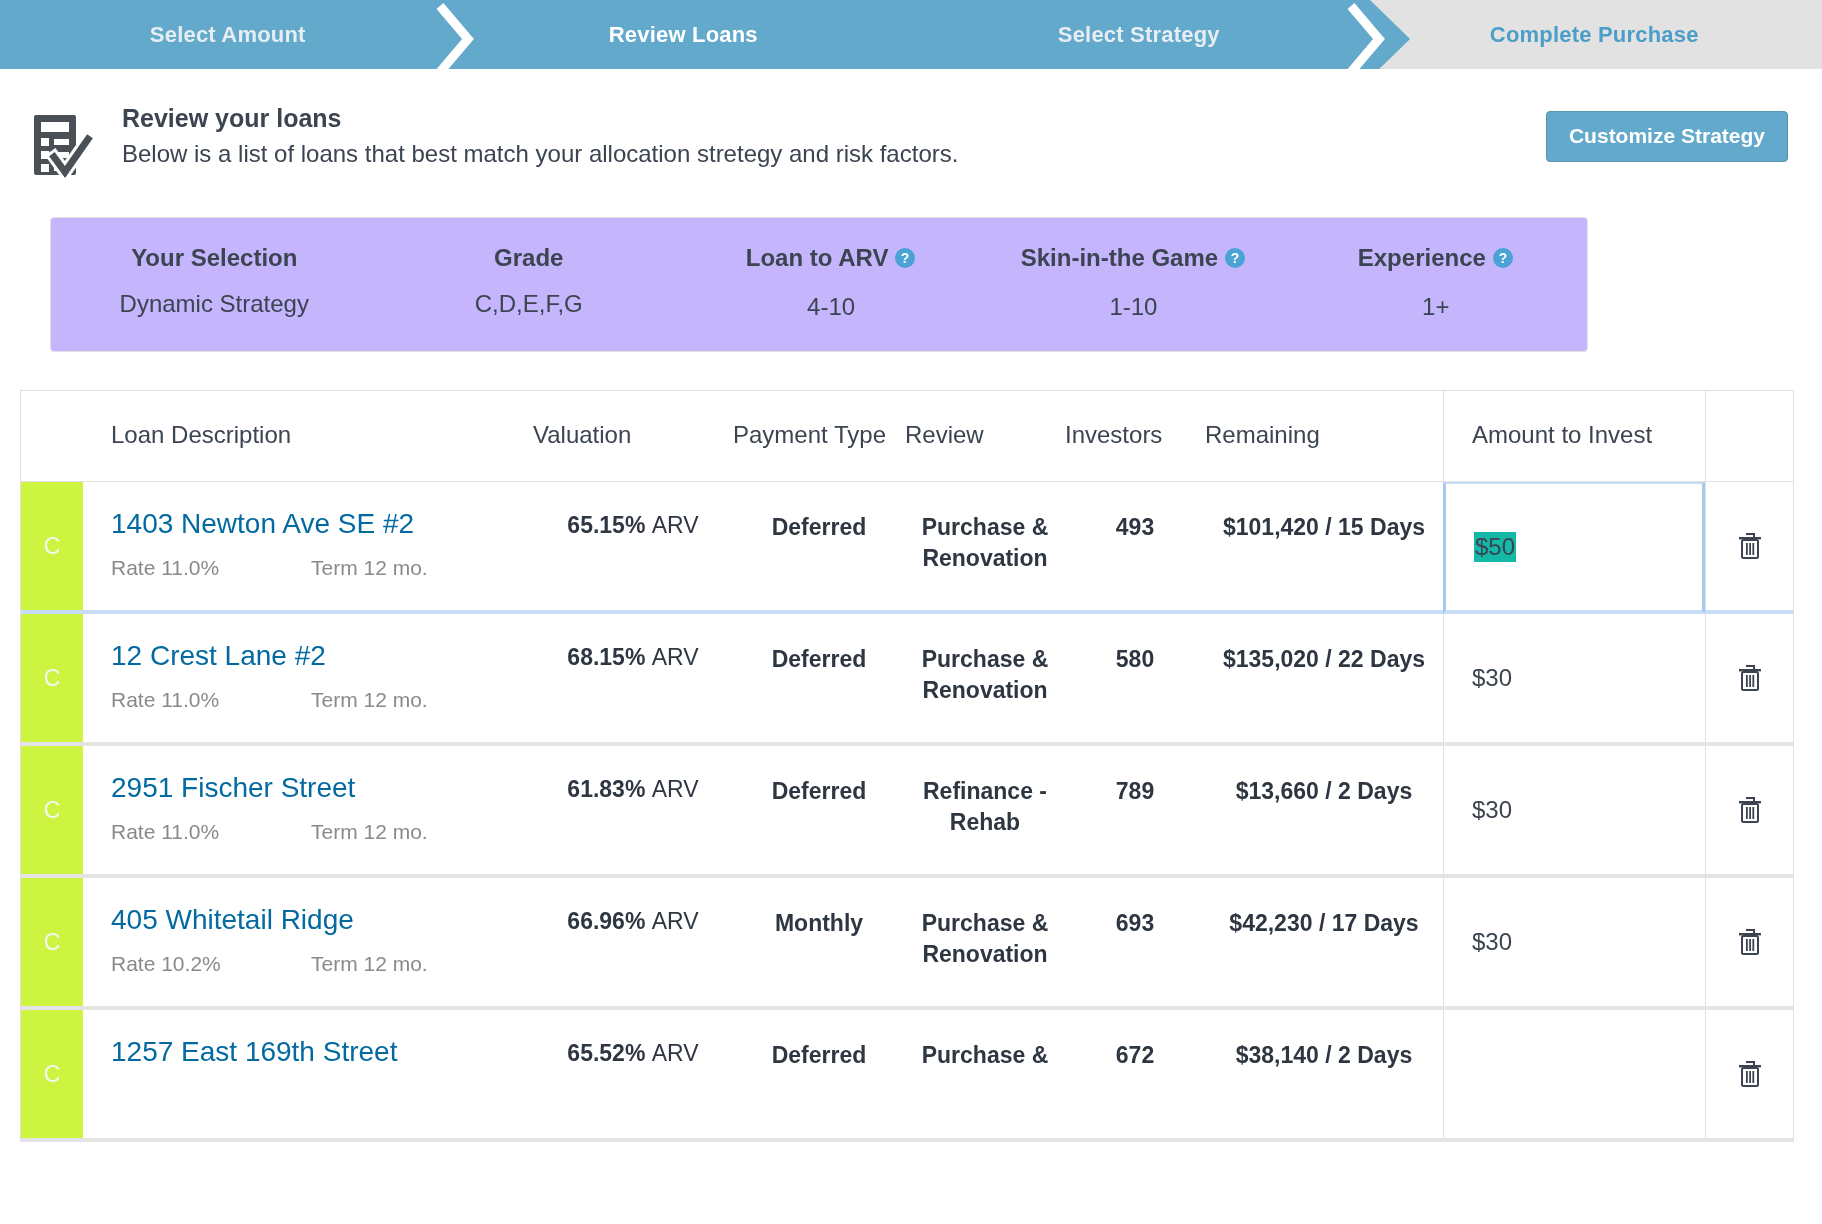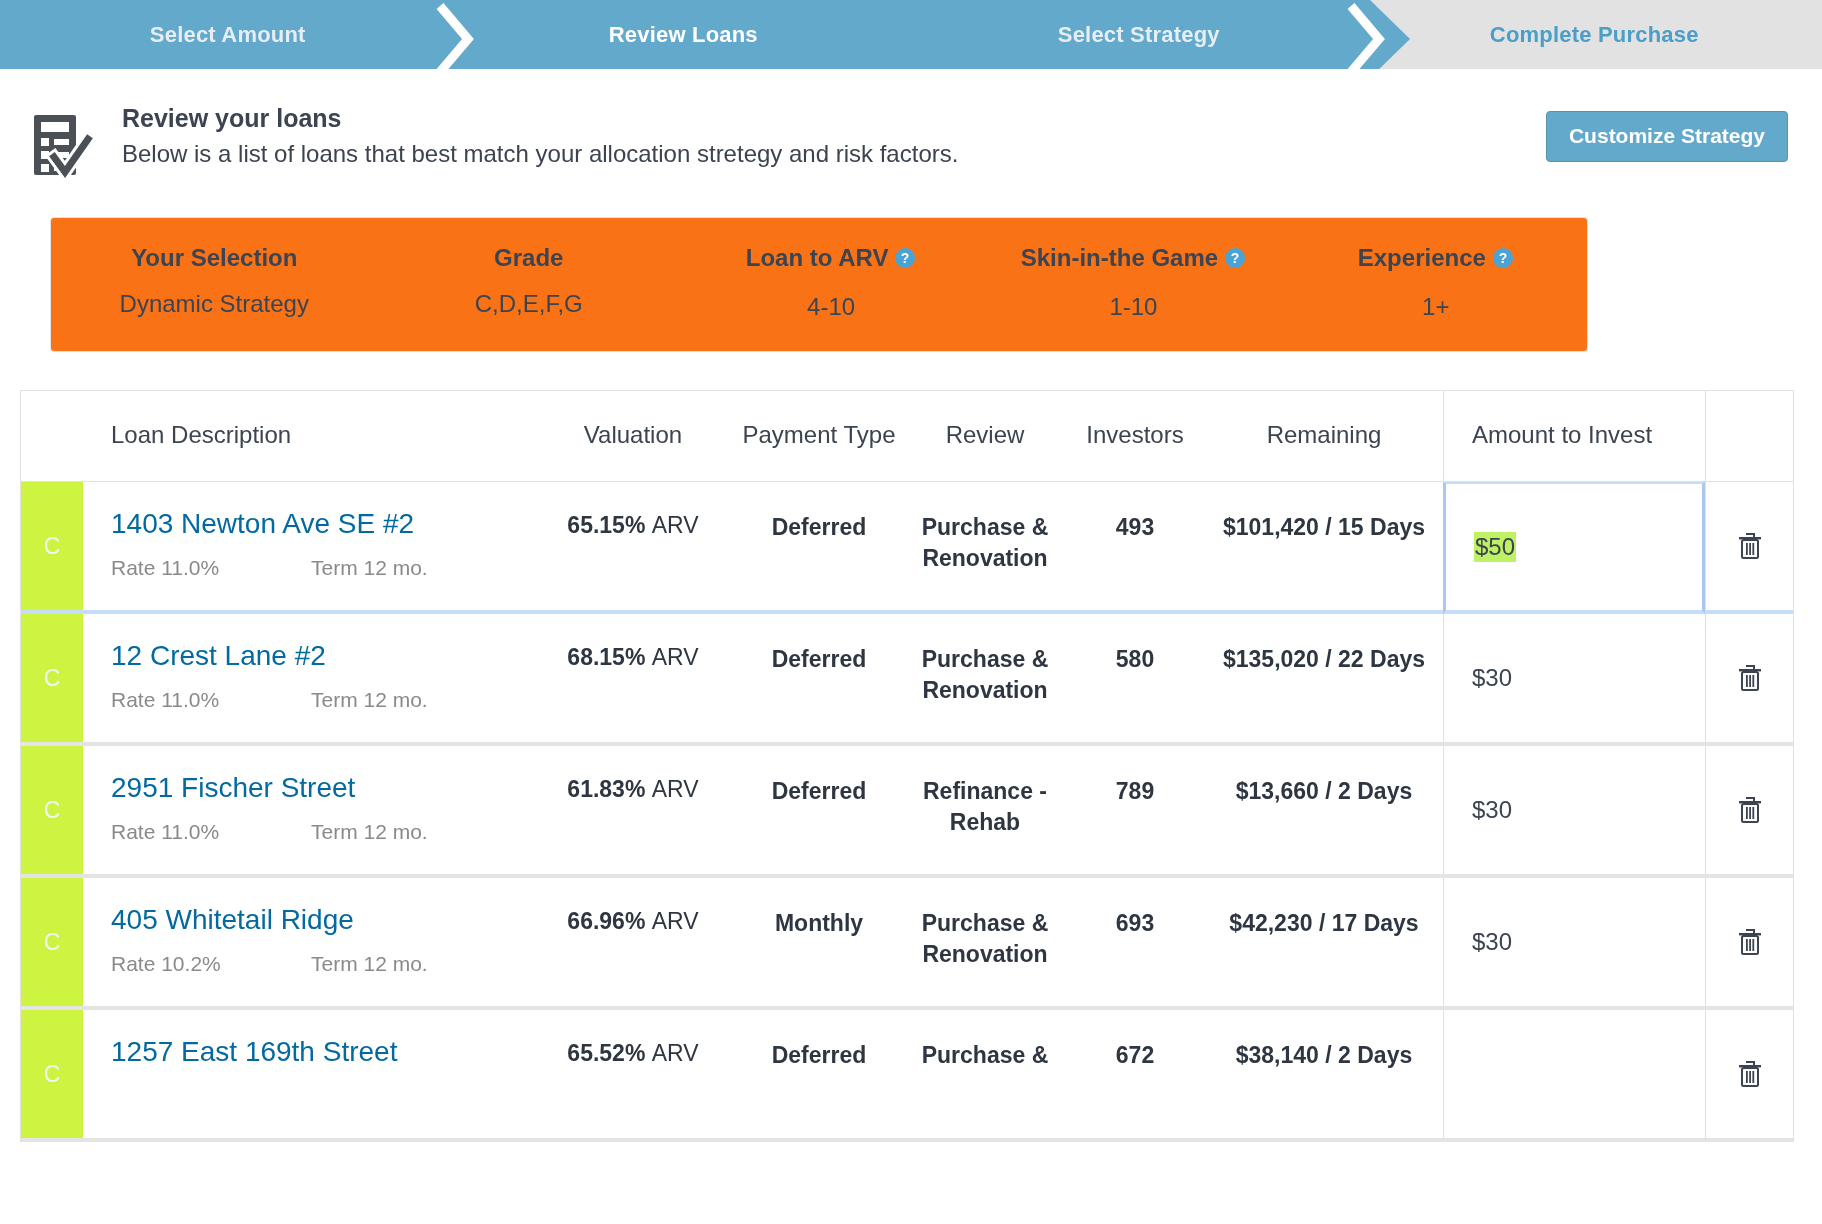--- a/index.html
+++ b/index.html
@@ -97,21 +97,21 @@
     cursor: pointer;
     font-family: "Liberation Sans", sans-serif;
     white-space: nowrap;
   }
 
   
   .summary-wrap { padding: 34px 30px 0 50px; }
   .summary {
     border: 1px solid #e3e3e3;
     border-radius: 4px;
-    background: #f97316;
+    background: #c4b5fd;
     padding: 26px 0 30px;
     display: flex;
     width: 1538px;
   }
   .sum-col {
     flex: 1 1 0;
     text-align: center;
   }
   .sum-col.c0 { flex: 1.08 1 0; }
   .sum-label {
@@ -151,21 +151,21 @@
   .ltable col.c-inv { width: 140px; }
   .ltable col.c-rem { width: 238px; }
   .ltable col.c-amt { width: 262px; }
   .ltable col.c-del { width: 88px; }
 
   .ltable thead th {
     font-size: 24px;
     font-weight: normal;
     color: #3b4450;
     padding: 30px 0 32px;
-    text-align: center;
+    text-align: left;
     background: #fff;
     border-bottom: 1px solid #e1e1e1;
   }
   .ltable thead th.th-desc { text-align: left; padding-left: 28px; }
   .ltable thead th.th-amt { text-align: left; padding-left: 28px; border-left: 1px solid #e1e1e1; }
   .ltable thead th.th-grade { padding: 0; }
   .ltable thead th.th-del { border-left: 1px solid #e1e1e1; }
 
   .ltable tbody tr { background: #ffffff; }
   .ltable tbody td {
@@ -226,21 +226,21 @@
     padding: 0 0 0 28px !important;
     font-size: 24px;
     color: #3b4450;
   }
   .td-amt.focused {
     border-left: 3px solid #a8c8f0;
     border-right: 3px solid #a8c8f0;
     border-top: 2px solid #c7dcf6;
   }
   .amt-sel {
-    background: #bef264;
+    background: #14b8a6;
     padding: 1px 1px 2px;
   }
   .td-del {
     border-left: 1px solid #e1e1e1;
     text-align: center;
     vertical-align: middle !important;
   }
   .trash-btn {
     background: none;
     border: none;

